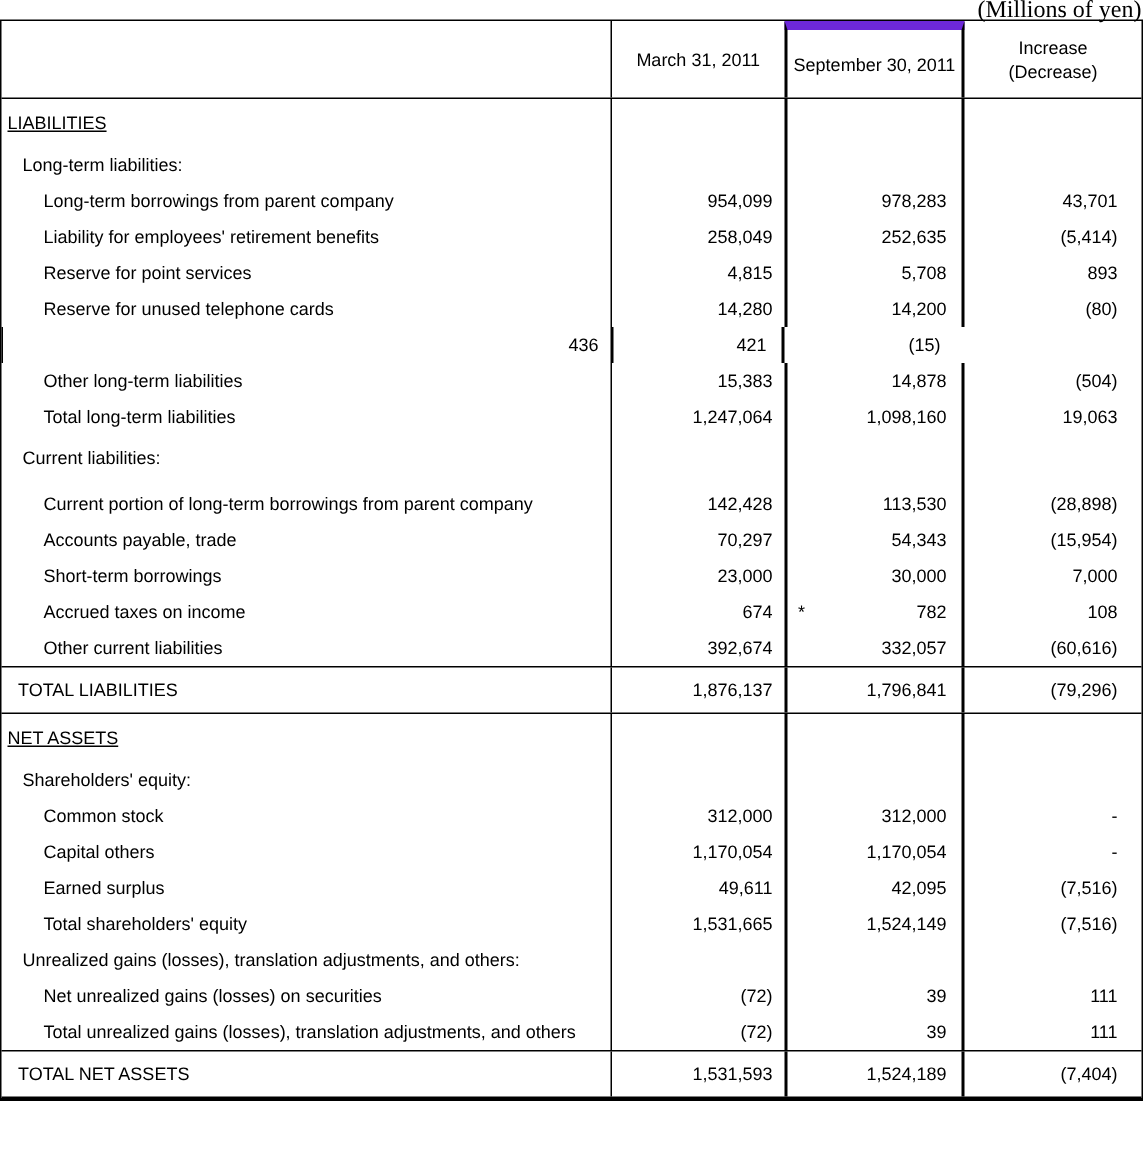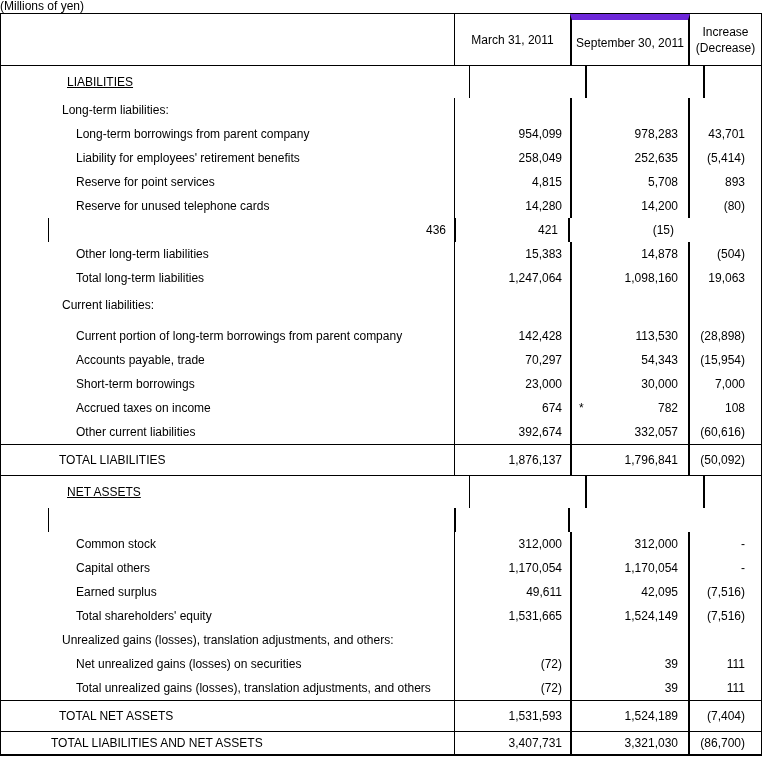--- a/index.html
+++ b/index.html
@@ -8,51 +8,50 @@
     width: 762px; height: 780px;
     background: #ffffff;
     color: #000000;
     font-family: "Liberation Sans", "DejaVu Sans", sans-serif;
     font-size: 12px;
   }
   .page { width: 762px; height: 780px; overflow: hidden; }
 
   .caption {
     height: 13px; line-height: 13px;
-    text-align: left; padding-right: 1px;
-    font-size: 12px; white-space: nowrap;
+    text-align: right; padding-right: 1px;
+    font-size: 16px; white-space: nowrap; font-family: Liberation Serif, serif;
   }
 
   .table {
     width: 762px;
     border: 1px solid #000;
     border-bottom-width: 2px;
     background: #fff;
   }
 
   .row {
     display: grid;
     grid-template-columns: 406px 116px 120px 1fr;
-    padding-left: 47px;
   }
   .cell {
     display: flex; align-items: center;
     overflow: hidden; white-space: nowrap;
   }
   .c-label { justify-content: flex-start; }
   .c-v1 { justify-content: flex-end; border-left: 1px solid #000; padding-right: 8px; }
   .c-v2 { justify-content: flex-end; border-left: 2px solid #000; border-right: 2px solid #000; padding-right: 10px; position: relative; }
   .c-v3 { justify-content: flex-end; padding-right: 16px; }
 
   .r-header { height: 52px; border-bottom: 1px solid #000; }
   .r-header .cell { justify-content: center; padding: 0; text-align: center; }
   .r-header .c-v2 { border-top: 6px solid #6d28d9; justify-content: center; }
   .r-header .c-v3 { white-space: pre-line; line-height: 16px; }
 
-  .r-section { height: 32px; margin-left: 15px; }
+  .r-section { height: 32px; }
   .r-section .c-label { padding-left: 4px; }
   .r-section .c-label span { text-decoration: underline; }
 
   .r-group { height: 24px; }
   .r-group .c-label { padding-left: 14px; }
 
   .r-group_spaced { height: 34px; }
   .r-group_spaced .cell { align-items: center; padding-bottom: 5px; }
   .r-group_spaced .c-label { padding-left: 14px; }
 
@@ -281,32 +280,35 @@
         <div class="cell c-label">
           <span>TOTAL LIABILITIES</span>
         </div>
         <div class="cell c-v1">
           <span>1,876,137</span>
         </div>
         <div class="cell c-v2">
           <span>1,796,841</span>
         </div>
         <div class="cell c-v3">
-          <span>(50,092)</span>
+          <span>(79,296)</span>
         </div>
       </div>
       <div class="row r-section">
         <div class="cell c-label">
           <span>NET ASSETS</span>
         </div>
         <div class="cell c-v1"></div>
         <div class="cell c-v2"></div>
         <div class="cell c-v3"></div>
       </div>
       <div class="row r-group">
+        <div class="cell c-label">
+          <span>Shareholders' equity:</span>
+        </div>
         <div class="cell c-v1"></div>
         <div class="cell c-v2"></div>
         <div class="cell c-v3"></div>
       </div>
       <div class="row r-item">
         <div class="cell c-label">
           <span>Common stock</span>
         </div>
         <div class="cell c-v1">
           <span>312,000</span>
@@ -401,30 +403,16 @@
           <span>TOTAL NET ASSETS</span>
         </div>
         <div class="cell c-v1">
           <span>1,531,593</span>
         </div>
         <div class="cell c-v2">
           <span>1,524,189</span>
         </div>
         <div class="cell c-v3">
           <span>(7,404)</span>
-        </div>
-      </div>
-      <div class="row r-grand">
-        <div class="cell c-label">
-          <span>TOTAL LIABILITIES AND NET ASSETS</span>
-        </div>
-        <div class="cell c-v1">
-          <span>3,407,731</span>
-        </div>
-        <div class="cell c-v2">
-          <span>3,321,030</span>
-        </div>
-        <div class="cell c-v3">
-          <span>(86,700)</span>
         </div>
       </div>
     </div>
 </div>
 
 </body></html>

